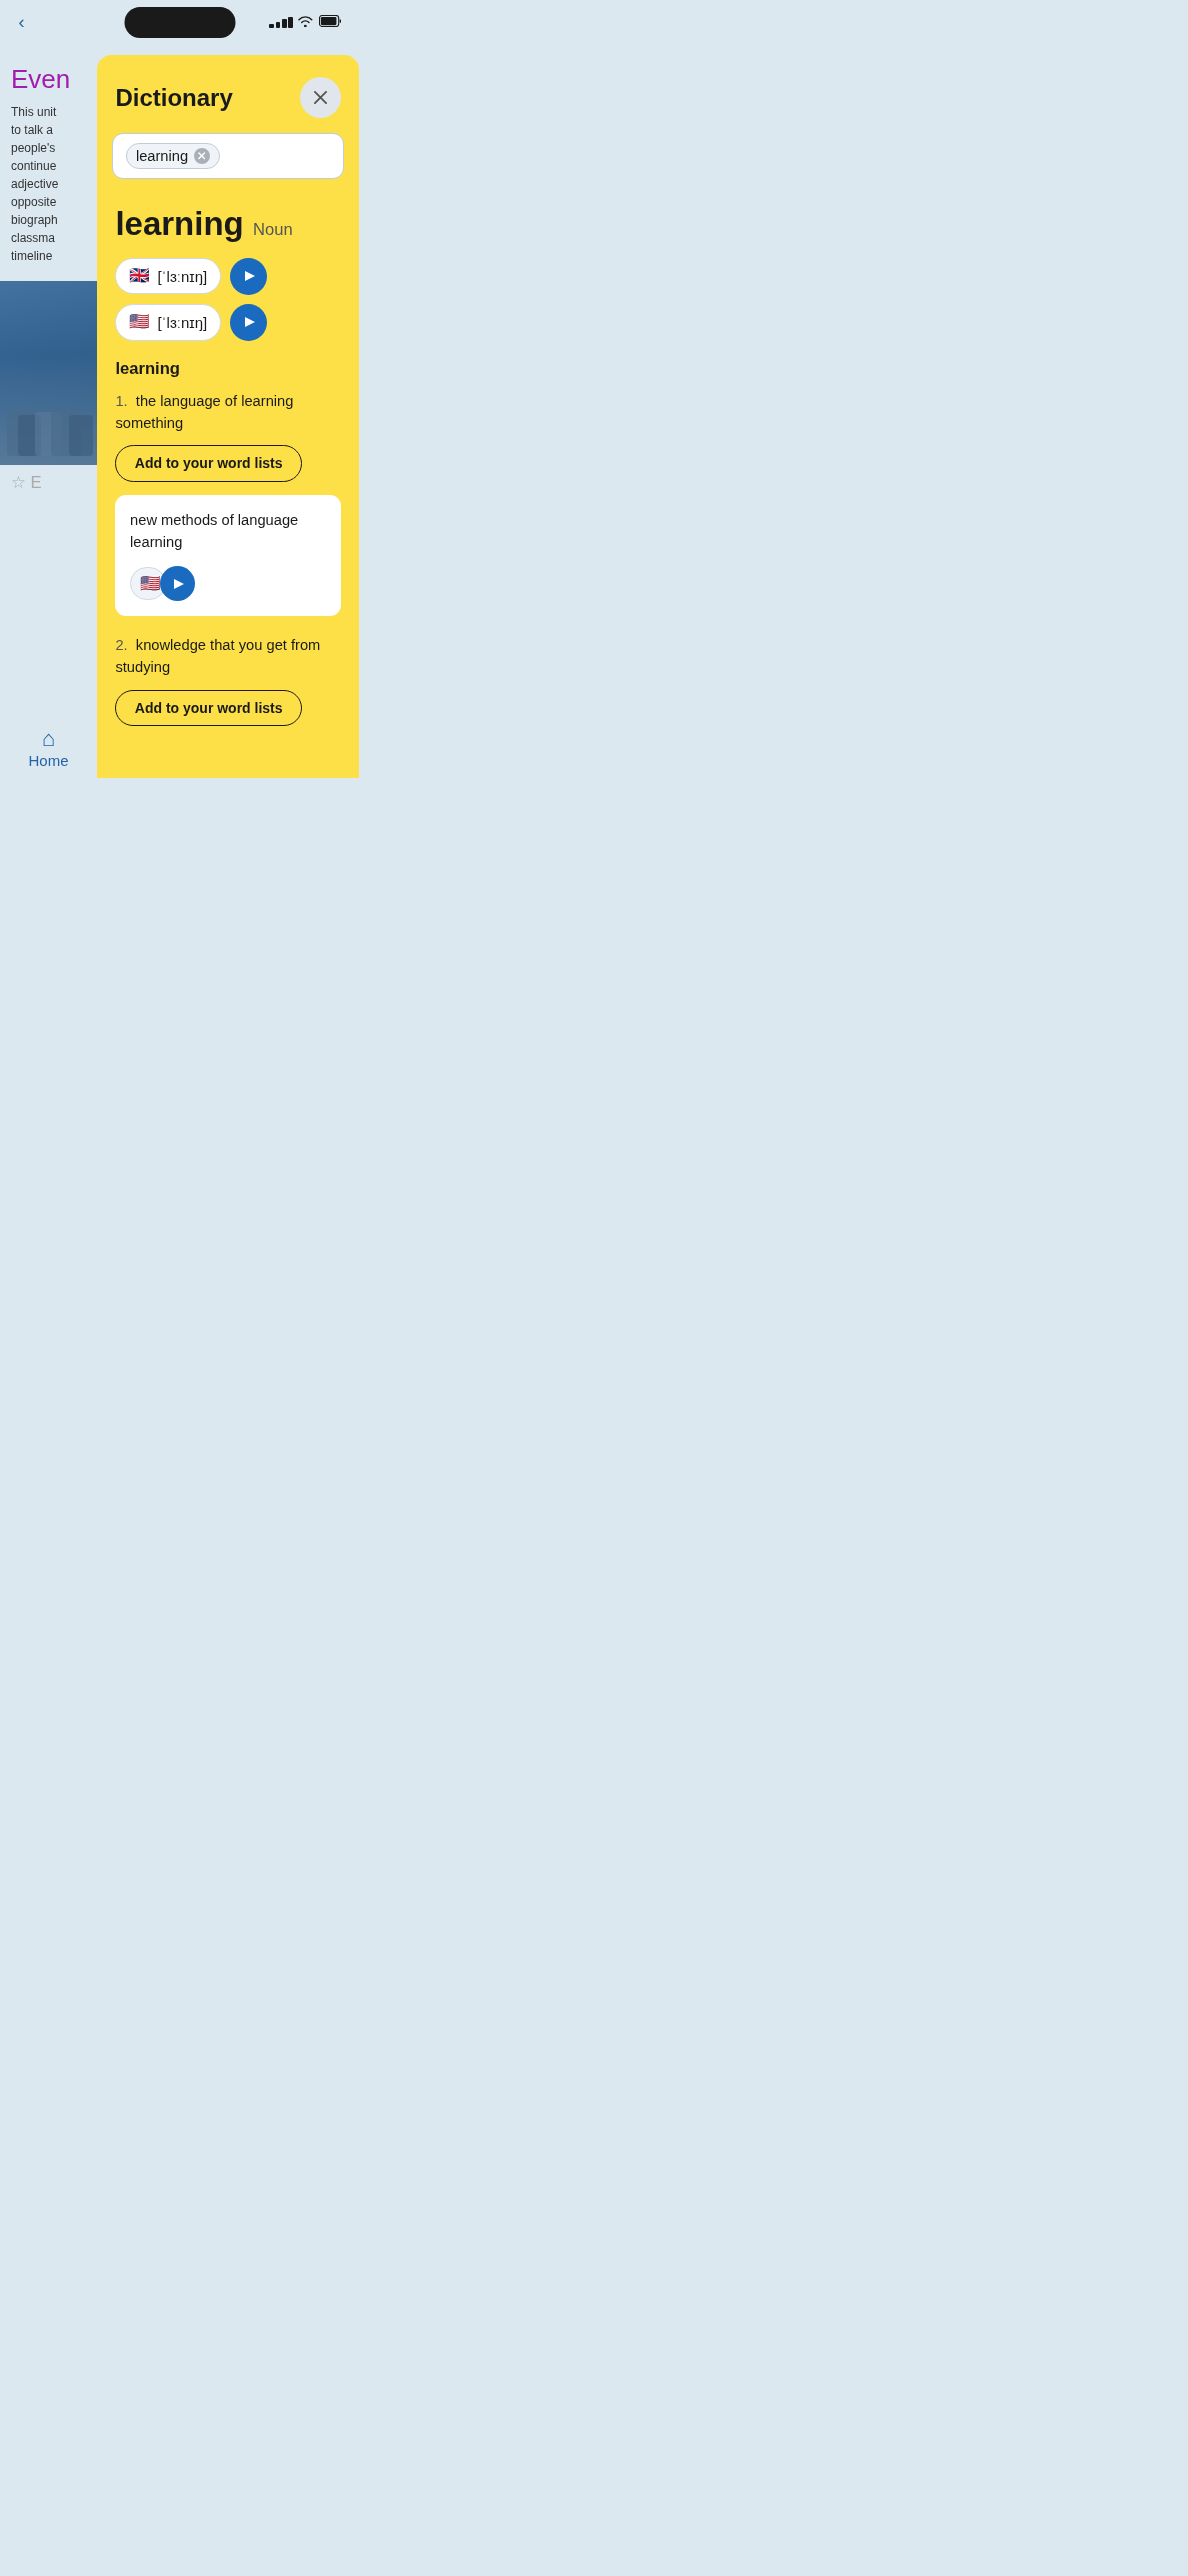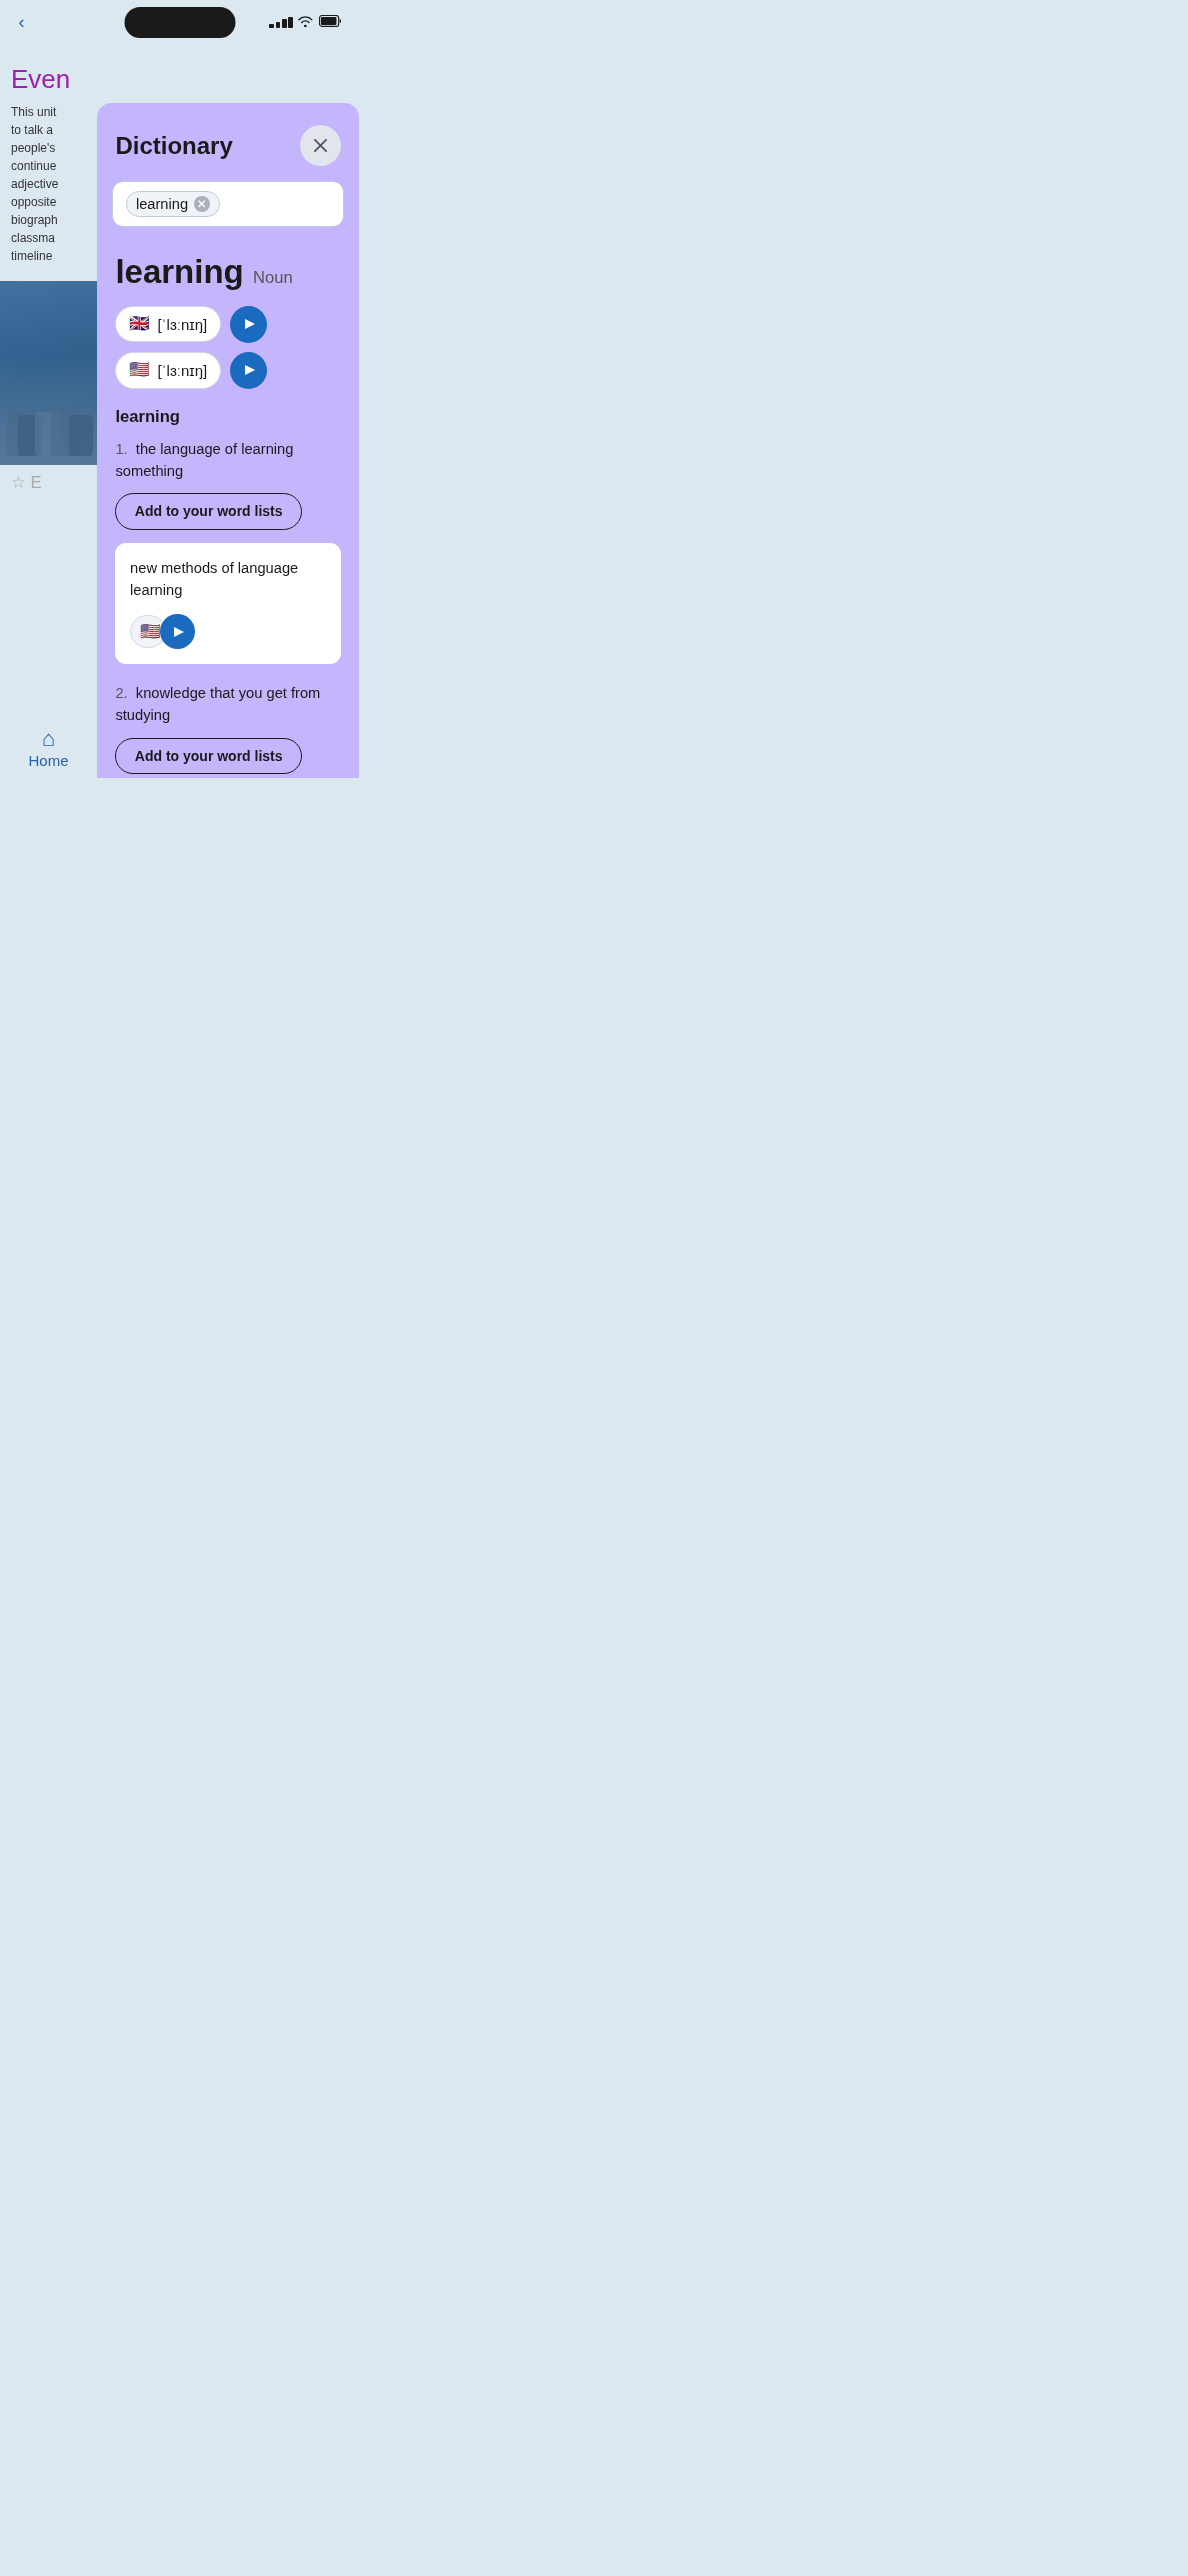--- a/index.html
+++ b/index.html
@@ -105,25 +105,24 @@
       z-index: 10;
     }
 
     
     .modal-sheet {
       position: absolute;
       top: 55px;
       left: 0;
       right: 0;
       bottom: 0;
-      background: #c4b5fd;
+      background: #fde047;
       border-radius: 14.7px 14.7px 0 0;
       overflow-y: auto;
       padding-bottom: 37px;
-      margin-top: 48px;
     }
 
     
     .modal-header {
       display: flex;
       align-items: center;
       justify-content: space-between;
       padding: 22px 18.4px 14.7px;
     }
 

